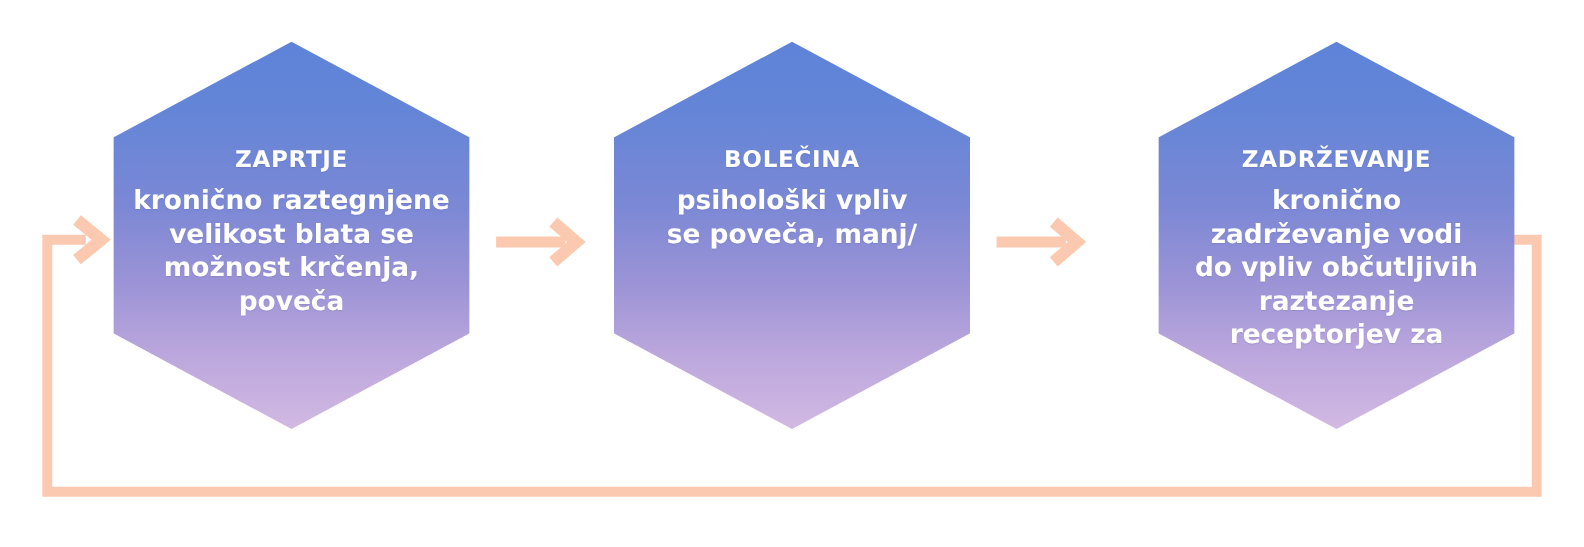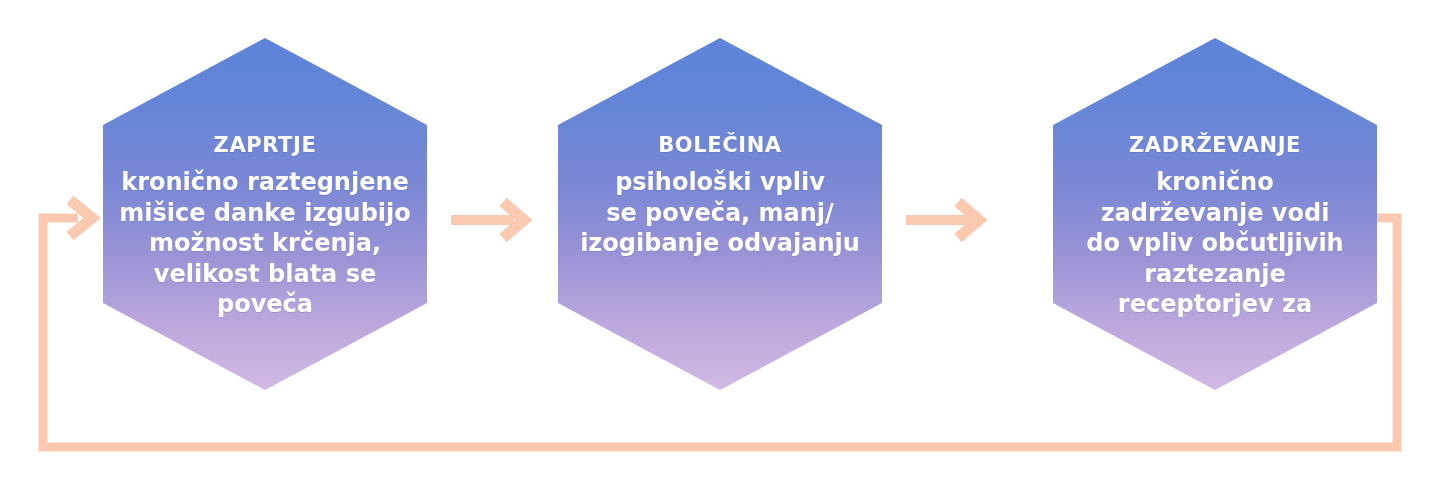--- a/index.html
+++ b/index.html
@@ -102,35 +102,33 @@
       <path d="M3 26 H66" fill="none" stroke="#fac9b0" stroke-width="10" stroke-linecap="butt"></path>
       <path d="M55 8 L76 26 L55 44" fill="none" stroke="#fac9b0" stroke-width="11" stroke-linecap="butt" stroke-linejoin="miter"></path>
     </svg>
   </div>
 
   <div class="hex hex-1">
     <div class="hex-inner">
       <div class="hex-title">ZAPRTJE</div>
       <div class="hex-body">
         <div>kronično raztegnjene</div>
-        <div>mišice danke izgubijo</div>
+        <div>velikost blata se</div>
         <div>možnost krčenja,</div>
-        <div>velikost blata se</div>
         <div>poveča</div>
       </div>
     </div>
   </div>
 
   <div class="hex hex-2">
     <div class="hex-inner">
       <div class="hex-title">BOLEČINA</div>
       <div class="hex-body">
         <div>psihološki vpliv</div>
         <div>se poveča, manj/</div>
-        <div>izogibanje odvajanju</div>
       </div>
     </div>
   </div>
 
   <div class="hex hex-3">
     <div class="hex-inner">
       <div class="hex-title">ZADRŽEVANJE</div>
       <div class="hex-body">
         <div>kronično</div>
         <div>zadrževanje vodi</div>

